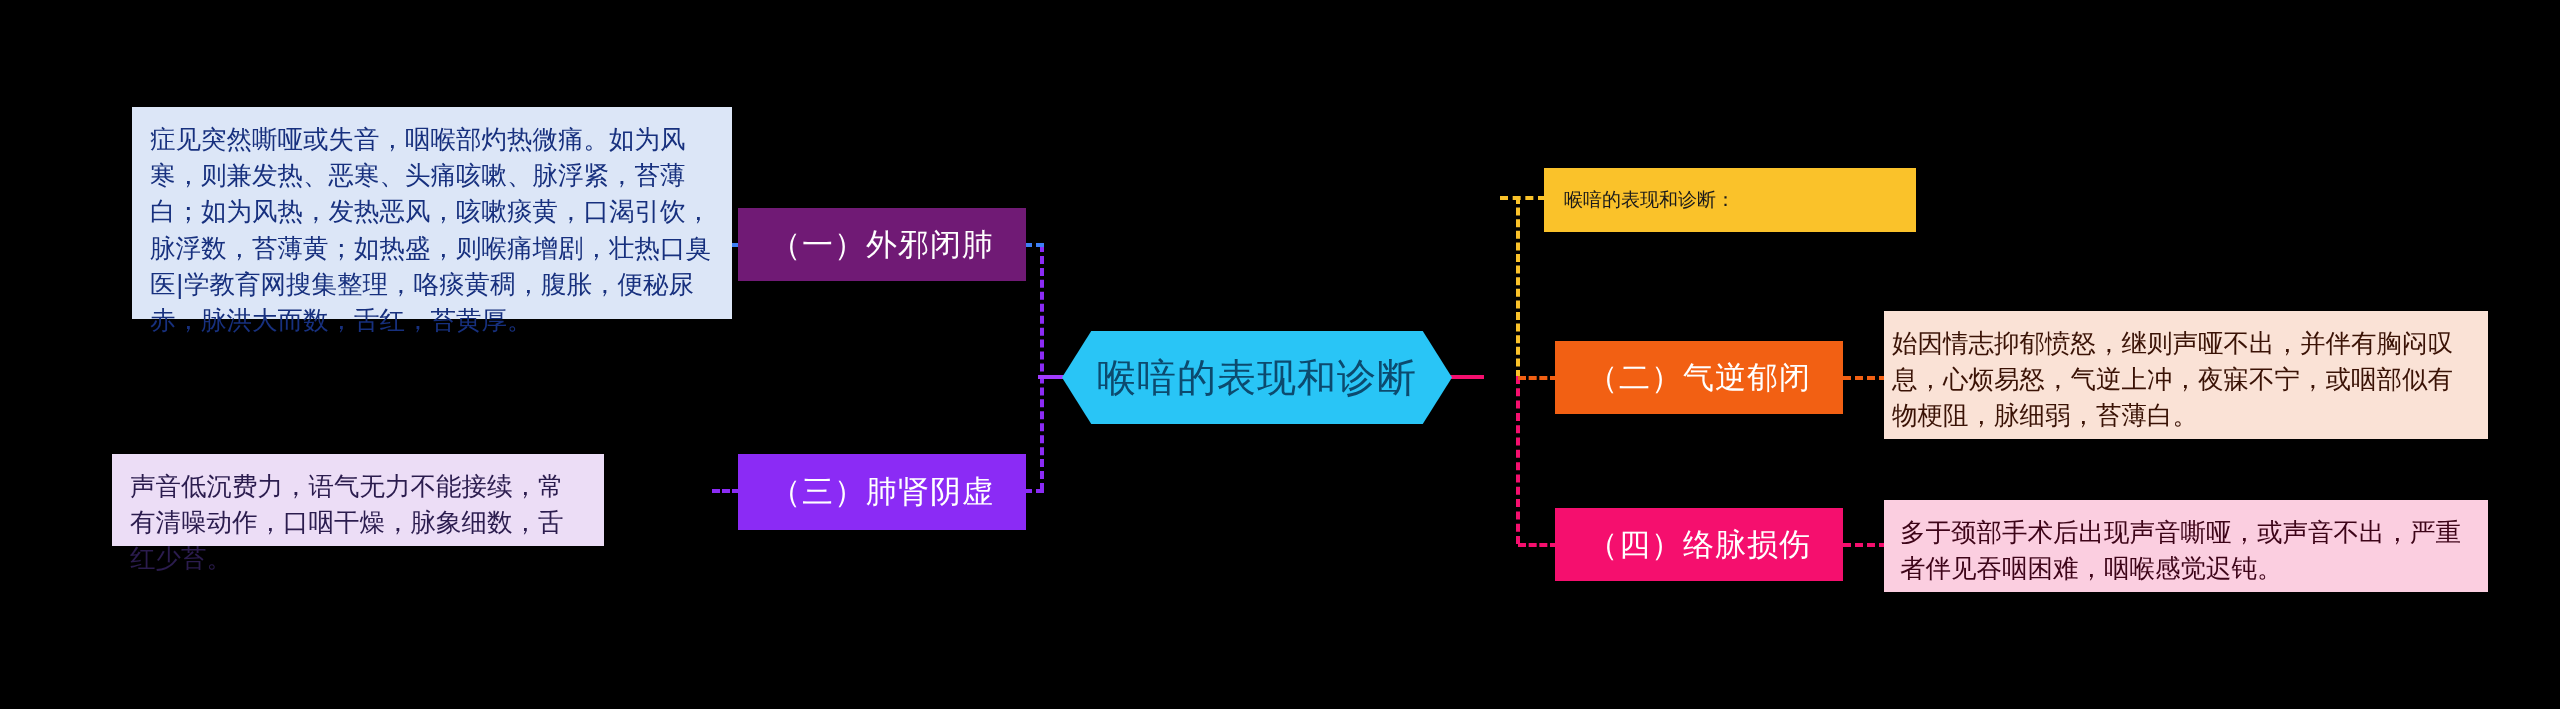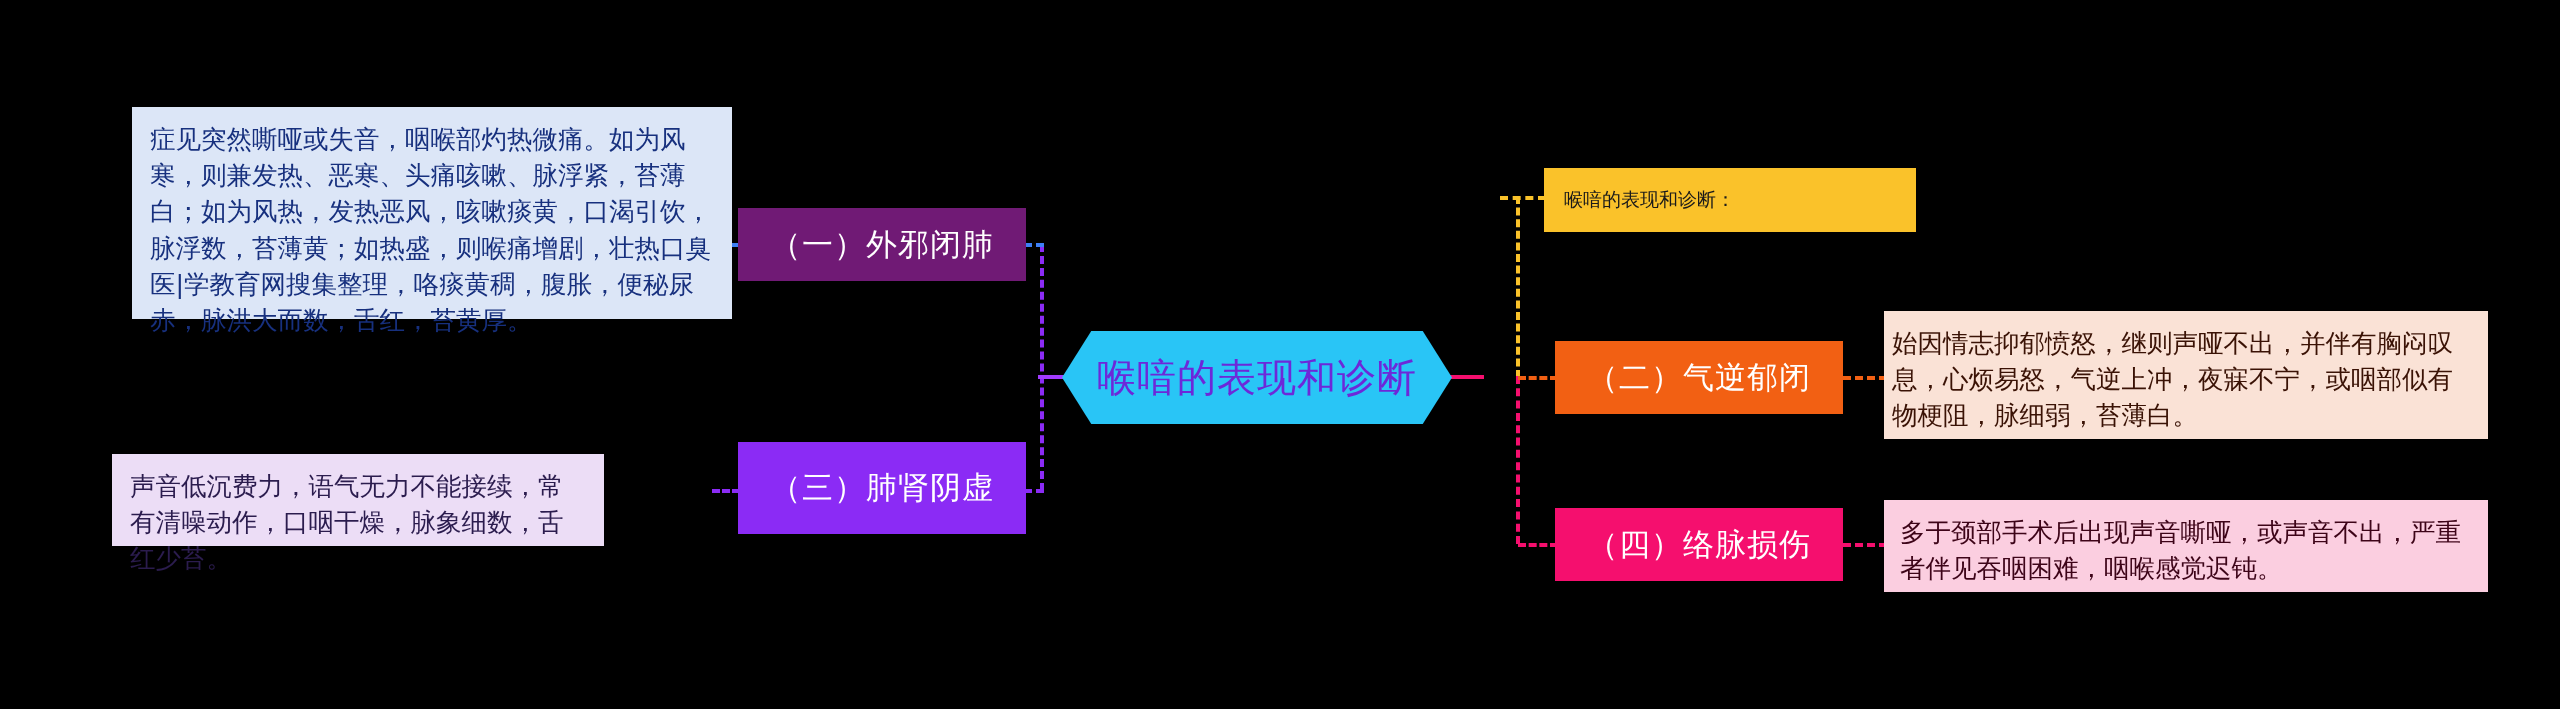--- a/index.html
+++ b/index.html
@@ -6,29 +6,29 @@
   body{width:2560px;height:709px;position:relative;overflow:hidden;
        font-family:"DejaVu Sans","Liberation Sans",sans-serif;}
   #canvas{position:absolute;inset:0;width:2560px;height:709px;}
 
   .node{position:absolute;box-sizing:border-box;display:flex;align-items:center;}
   .branch{justify-content:center;color:#fff;font-size:31px;letter-spacing:1px;white-space:nowrap;}
   .detail{display:block;padding:14px 18px 16px 18px;font-size:25.5px;line-height:1.42;}
 
   
   #center-node{left:1062px;top:331px;width:390px;height:93px;
-      background:#29C5F6;color:#6d28d9;font-size:39px;font-weight:400;
+      background:#29C5F6;color:#0c4a6e;font-size:39px;font-weight:400;
       justify-content:center;letter-spacing:1px;
       clip-path:polygon(0% 50%,7.5% 0%,92.5% 0%,100% 50%,92.5% 100%,7.5% 100%);}
 
   #node-yellow{left:1544px;top:168px;width:372px;height:64px;background:#FAC22A;
       color:#1a1a1a;font-size:19px;justify-content:flex-start;padding-left:20px;}
 
   #branch-1{left:738px;top:208px;width:288px;height:73px;background:#701a75;}
-  #branch-3{left:738px;top:442px;width:288px;height:92px;background:#8B2BF5;}
+  #branch-3{left:738px;top:454px;width:288px;height:76px;background:#8B2BF5;}
   #branch-2{left:1555px;top:341px;width:288px;height:73px;background:#F26013;}
   #branch-4{left:1555px;top:508px;width:288px;height:73px;background:#F50F6E;}
 
   #detail-1{left:112px;top:107px;width:600px;height:212px;background:#DCE6F7;color:#17307E;margin-left:20px;}
   #detail-3{left:112px;top:454px;width:492px;height:92px;background:#ECDDF6;color:#2B1C4E;}
   #detail-2{left:1884px;top:311px;width:604px;height:128px;background:#FAE2D6;color:#3A1205;padding-left:8px;}
   #detail-4{left:1884px;top:500px;width:604px;height:92px;background:#FBCEE0;color:#3D0418;padding-left:16px;}
 
   .edge{position:absolute;}
   .h{border-top-style:dashed;border-top-width:4px;height:0;}

